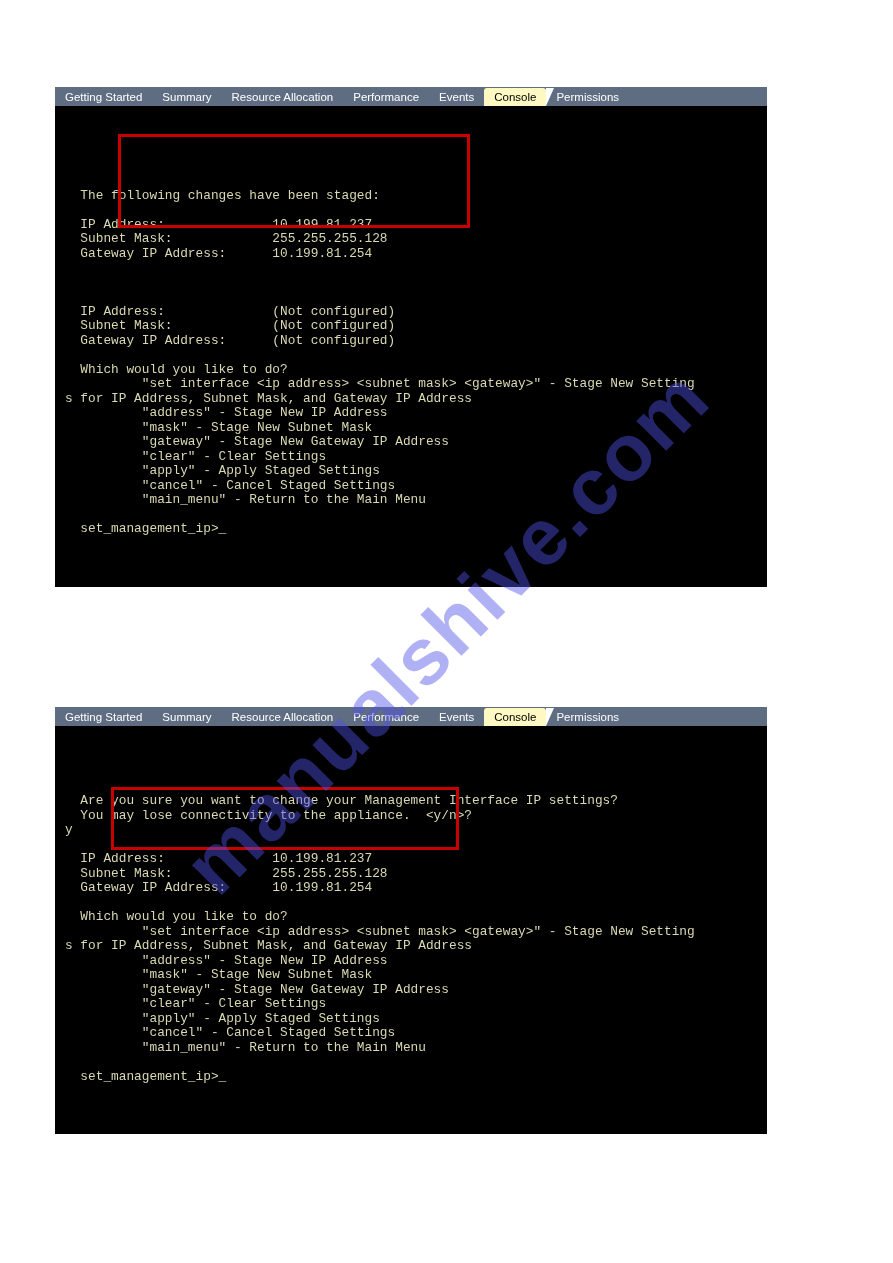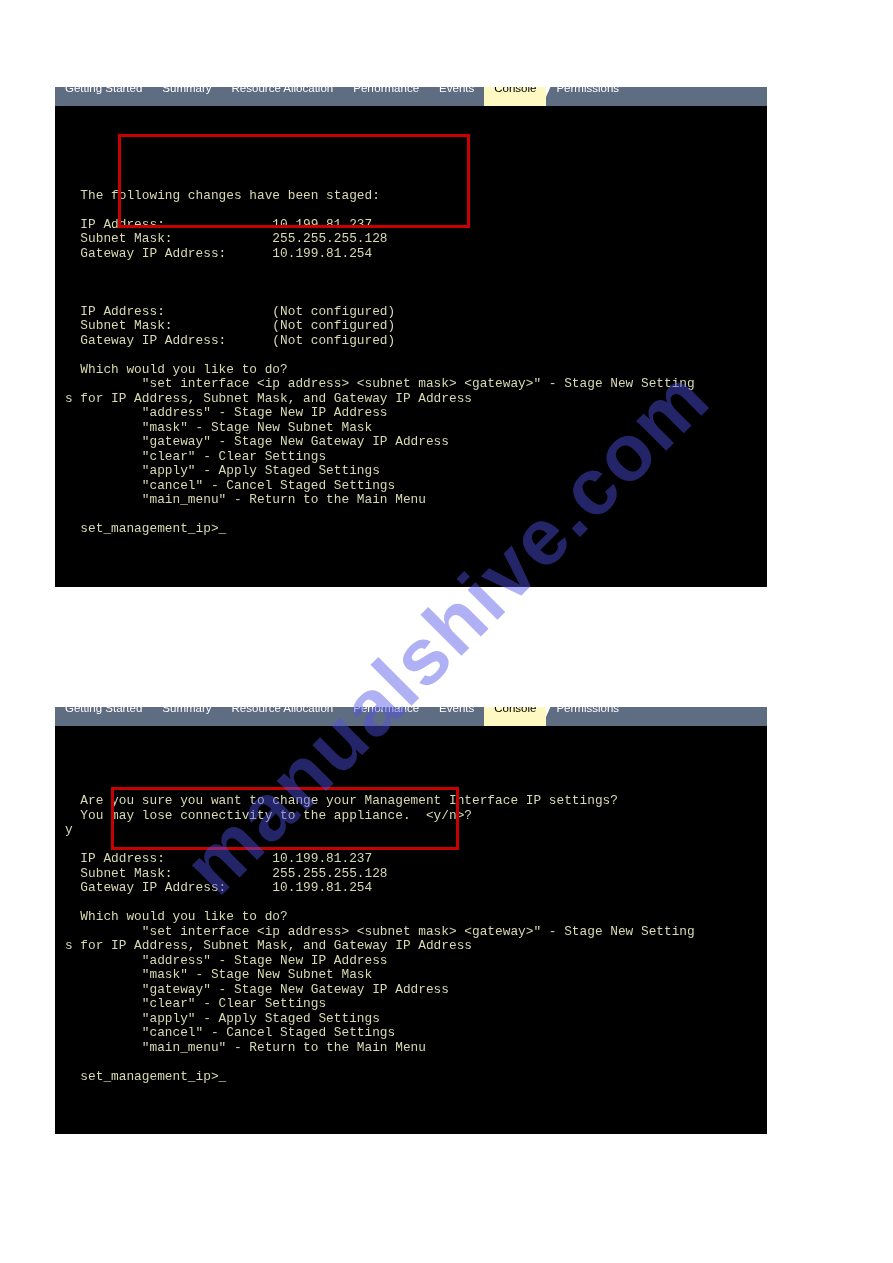--- a/index.html
+++ b/index.html
@@ -38,21 +38,21 @@
     display: flex;
     background: #5f6d82;
     height: 19px;
     align-items: flex-end;
     font-size: 11.5px;
     color: #ffffff;
     overflow: hidden;
   }
   .tab {
     position: relative;
-    padding: 2px 10px 10px 10px;
+    padding: 2px 10px 1px 10px;
     background: #5f6d82;
     color: #fff;
     white-space: nowrap;
     line-height: 15px;
     margin-top: 40px;
   }
   .tab::after {
     content: "";
     position: absolute;
     right: -8px;

